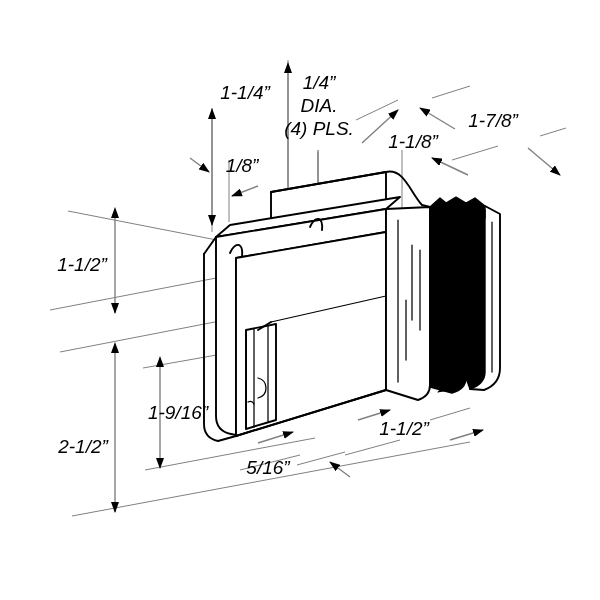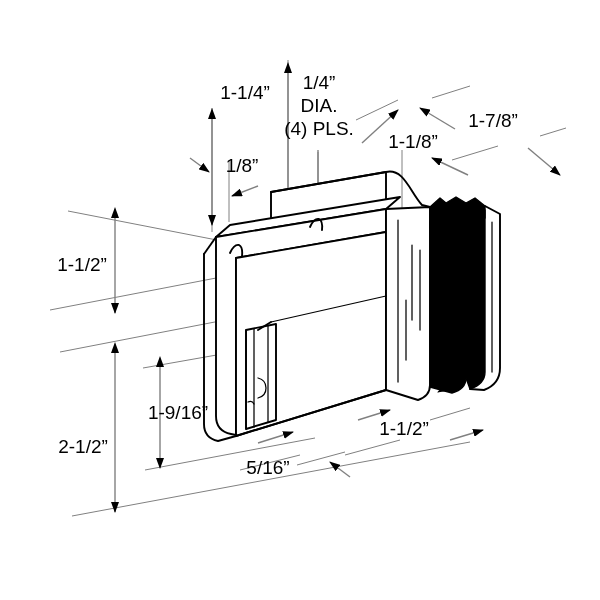--- a/index.html
+++ b/index.html
@@ -11,20 +11,21 @@
     width: 600px;
     height: 600px;
     overflow: hidden;
     font-family: "Liberation Sans", sans-serif;
   }
   #drawing-root {
     position: relative;
     width: 492px;
     height: 600px;
     background: #ffffff;
+    font-style: italic;
   }
   svg.tech-drawing {
     display: block;
     width: 600px;
     height: 600px;
   }
   .dim-text {
     font-family: "Liberation Sans", sans-serif;
     font-size: 19px;
     fill: #000000;

